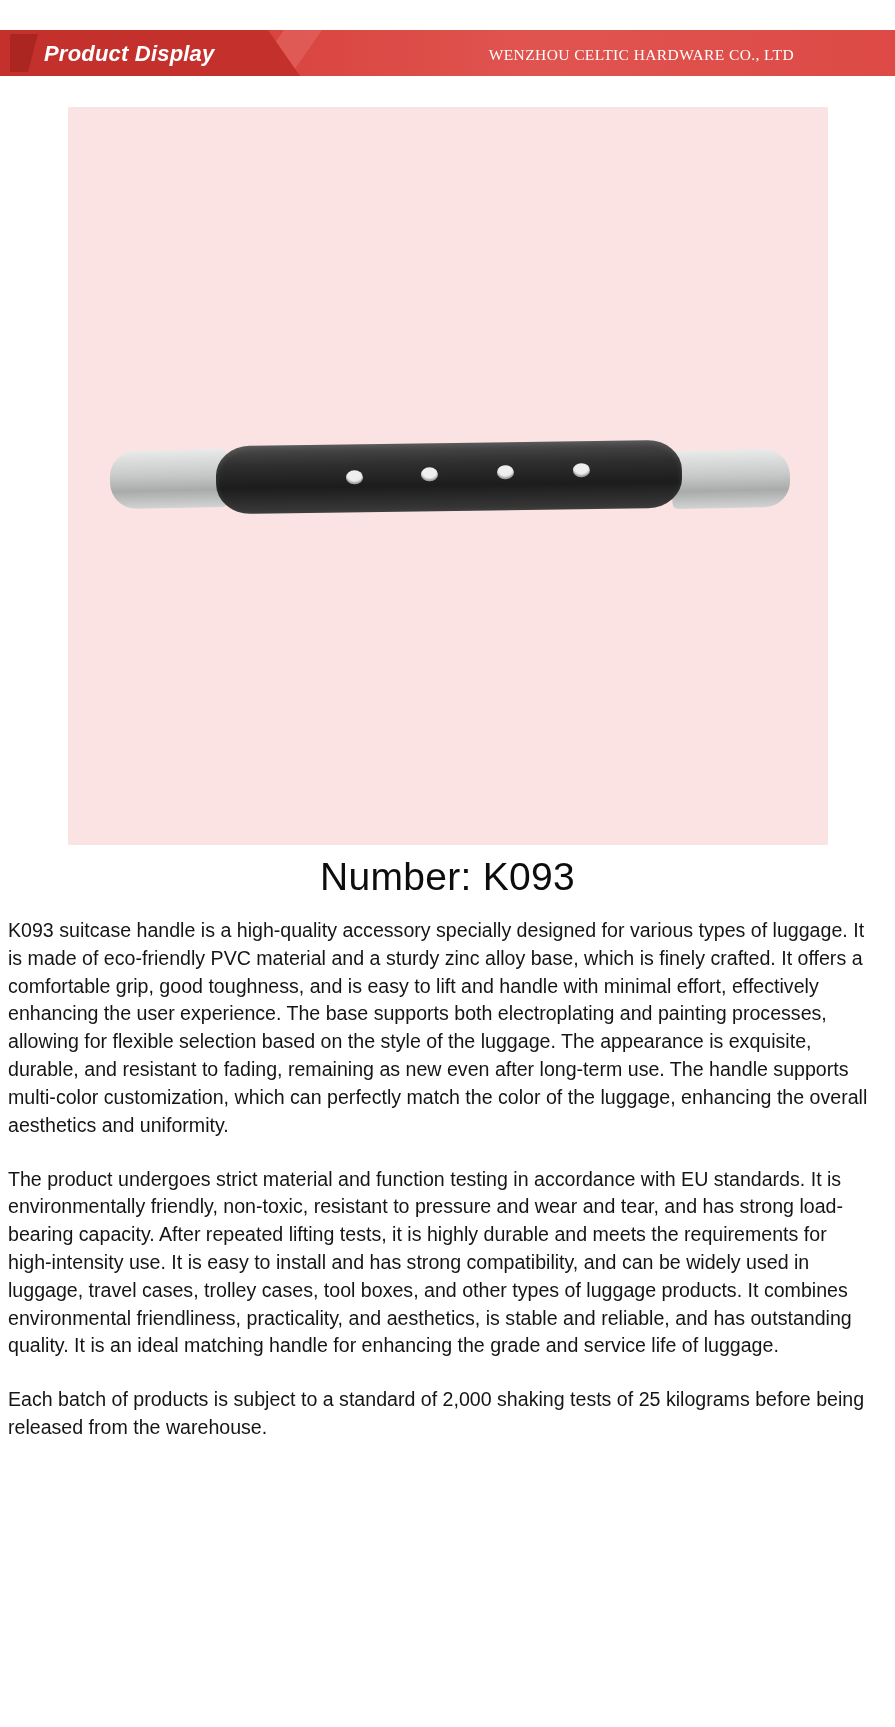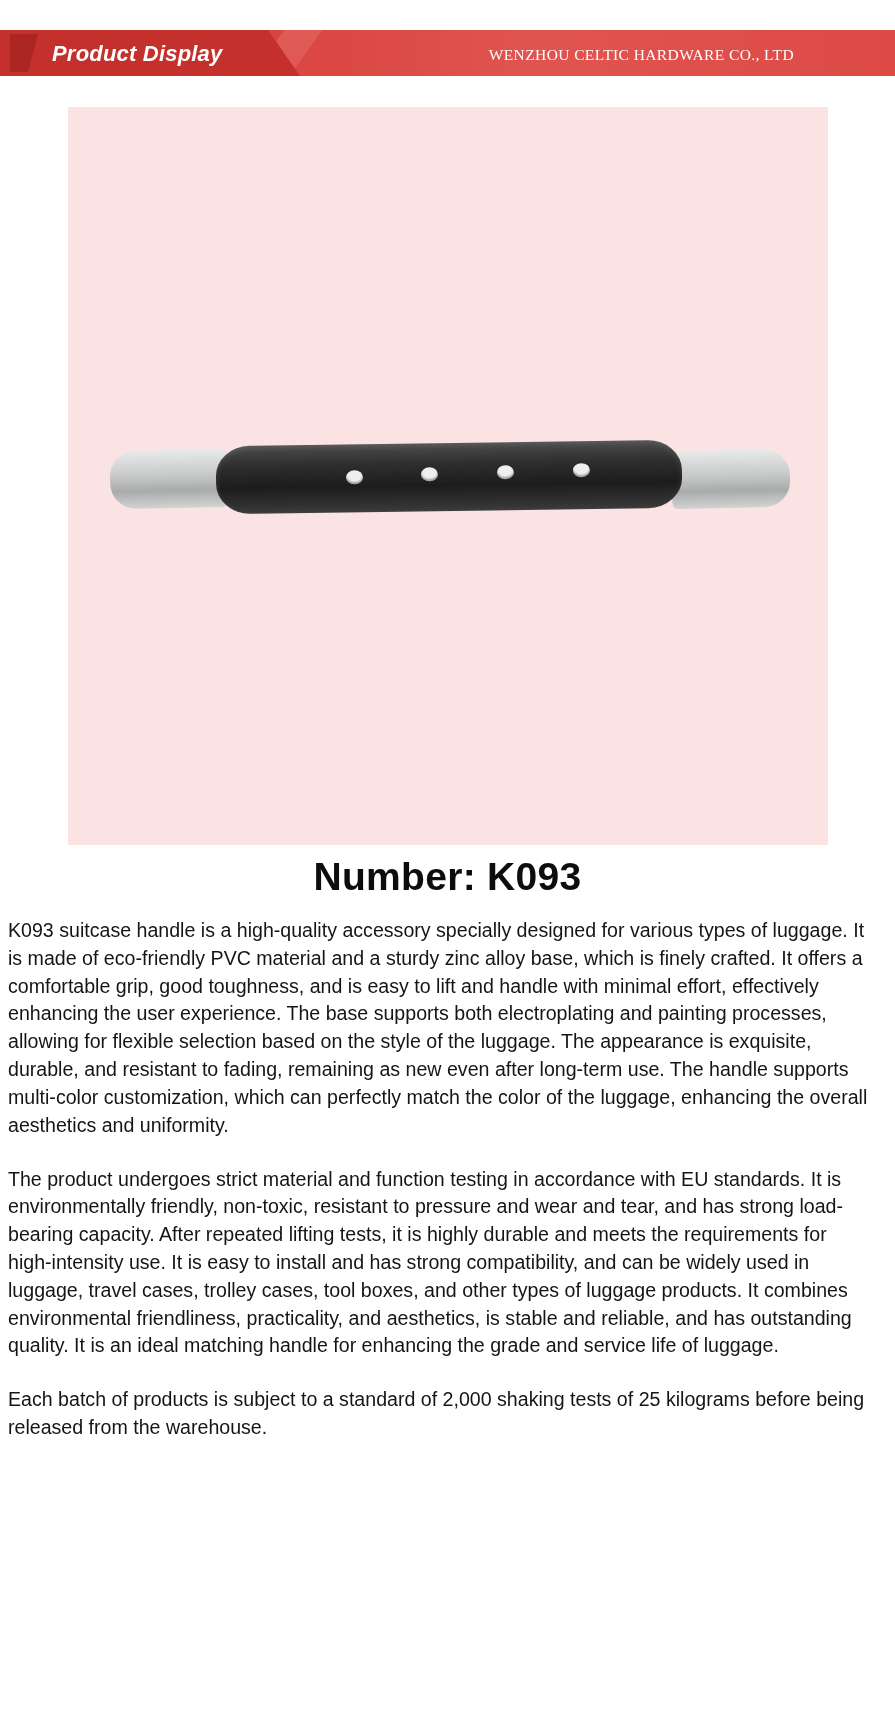--- a/index.html
+++ b/index.html
@@ -46,21 +46,21 @@
     left: 10px;
     top: 34px;
     width: 28px;
     height: 38px;
     background: #a82420;
     clip-path: polygon(0 0, 28px 0, 18px 38px, 0 38px);
     opacity: .85;
   }
   .banner-title {
     position: absolute;
-    left: 52px;
+    left: 44px;
     top: 41px;
     font-size: 22px;
     font-style: italic;
     font-weight: bold;
     color: #ffffff;
     letter-spacing: .2px;
     white-space: nowrap;
   }
   .banner-company {
     position: absolute;
@@ -144,21 +144,21 @@
   }
   .hole.h1 { left: 130px; }
   .hole.h2 { left: 205px; top: 24px; }
   .hole.h3 { left: 281px; top: 23px; }
   .hole.h4 { left: 357px; top: 22px; }
 
   
   .number-title {
     text-align: center;
     font-size: 39px;
-    font-weight: bold;
+    font-weight: normal;
     margin: 10px 0 18px 0;
     letter-spacing: .3px;
     color: #0d0d0d;
   }
   .body-copy {
     padding: 0 20px 0 8px;
   }
   .body-copy p {
     margin: 0 0 26px 0;
     font-size: 19.6px;

